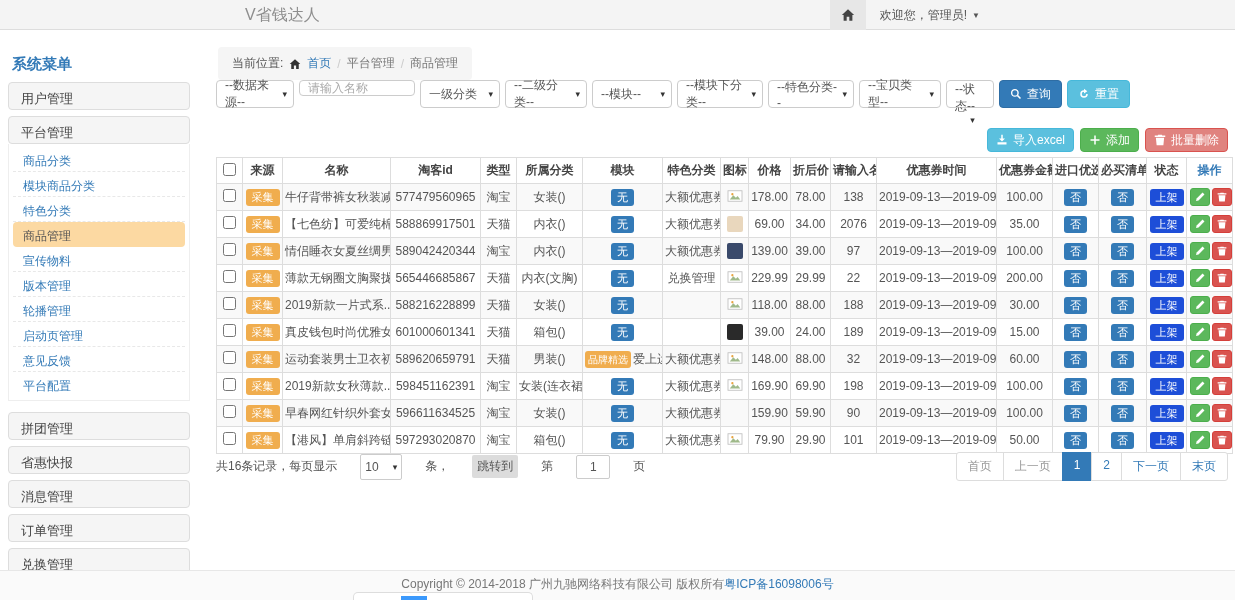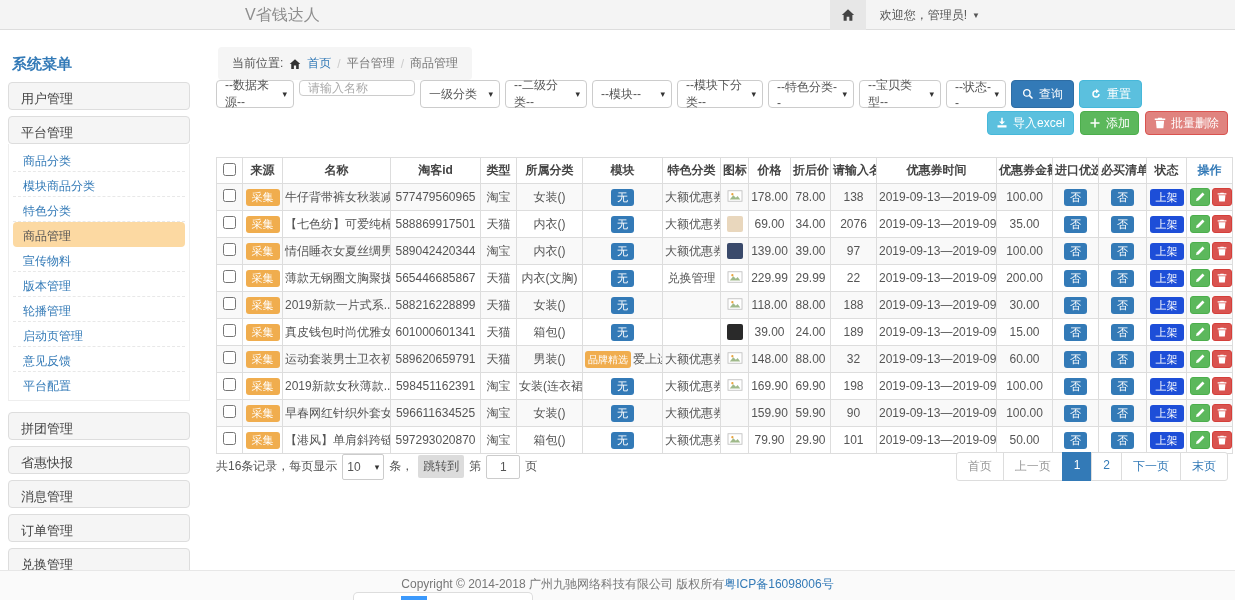--- a/index.html
+++ b/index.html
@@ -50,21 +50,21 @@
   .finput::placeholder { color:#aaa; }
   .btn { height:28px; border-radius:4px; border:1px solid transparent; color:#fff;
     display:inline-flex; align-items:center; gap:5px; padding:0 10px; cursor:pointer;
     font-size:12px; font-family:inherit; }
   .btn svg { width:12px; height:12px; fill:#fff; }
   .btn-primary { background:#337ab7; border-color:#2e6da4; }
   .btn-info { background:#5bc0de; border-color:#46b8da; }
   .btn-success { background:#5cb85c; border-color:#4cae4c; }
   .btn-danger-soft { background:#e0837f; border-color:#d9534f; }
 
-  .toolbar { position:absolute; right:0; top:64px; display:flex; gap:6px; }
+  .toolbar { position:absolute; right:0; top:81px; display:flex; gap:6px; }
   .toolbar .btn { height:24px; padding:0 8px; }
 
   
   .grid-wrap { position:absolute; left:0; top:110px; width:1012px; }
   table.grid { width:100%; border-collapse:collapse; table-layout:fixed; }
   .grid th, .grid td { border:1px solid #ddd; text-align:center; vertical-align:middle;
     overflow:hidden; white-space:nowrap; }
   .grid th { padding:4px 2px; font-size:12px; color:#444; font-weight:bold; background:#fff; height:24px; }
   .grid td { padding:4px 2px; height:26px; color:#555; }
   .grid tbody tr:nth-child(odd) { background:#f9f9f9; }
@@ -80,21 +80,21 @@
   .op-btn svg { width:10px; height:10px; fill:#fff; }
   .op-edit { background:#5cb85c; border-color:#4cae4c; }
   .op-del { background:#d9534f; border-color:#d43f3a; }
   .icon-ph svg { width:16px; height:14px; }
   .thumb { display:inline-block; width:16px; height:16px; border-radius:2px; vertical-align:middle; }
   .grid input[type=checkbox] { width:13px; height:13px; }
 
   
   .pager-row { position:absolute; left:0; top:405px; width:1012px; display:flex;
     justify-content:space-between; align-items:center; }
-  .pager-left { display:flex; align-items:center; gap:5px; color:#555; }
+  .pager-left { display:flex; align-items:center; gap:23px; color:#555; }
   .psize { width:42px; height:26px; border:1px solid #ccc; border-radius:2px; background:#fff;
     display:inline-flex; align-items:center; justify-content:space-between; padding:0 4px; cursor:pointer; }
   .psize .caret-down { font-size:9px; color:#333; }
   .jump-chip { background:#dcdcdc; padding:3px 5px; border-radius:2px; color:#555; }
   .jump-input { width:34px; height:24px; border:1px solid #ccc; border-radius:2px;
     text-align:center; font-family:inherit; font-size:12px; color:#555; }
   .pager-right { display:flex; }
   .page-btn { padding:5px 11px; border:1px solid #ddd; color:#337ab7; cursor:pointer;
     margin-left:-1px; background:#fff; }
   .page-btn:first-child { border-radius:3px 0 0 3px; margin-left:0; }
@@ -194,21 +194,21 @@
             <span class="caret-down">▾</span>
           </div>
           <div class="fselect" style="width: 86px;">
             <span class="flabel">--特色分类--</span>
             <span class="caret-down">▾</span>
           </div>
           <div class="fselect" style="width: 82px;">
             <span class="flabel">--宝贝类型--</span>
             <span class="caret-down">▾</span>
           </div>
-          <div class="fselect" style="width: 60px;">
+          <div class="fselect" style="width: 48px; flex-direction: column;">
             <span class="flabel">--状态--</span>
             <span class="caret-down">▾</span>
           </div>
         </span>
       <button class="btn btn-primary">
         <svg viewBox="0 0 16 16">
             <circle cx="6.5" cy="6.5" r="4.3" fill="none" stroke="#fff" stroke-width="1.8"></circle>
             <line x1="9.8" y1="9.8" x2="14" y2="14" stroke="#fff" stroke-width="2"></line>
           </svg>
         <span>查询</span>

